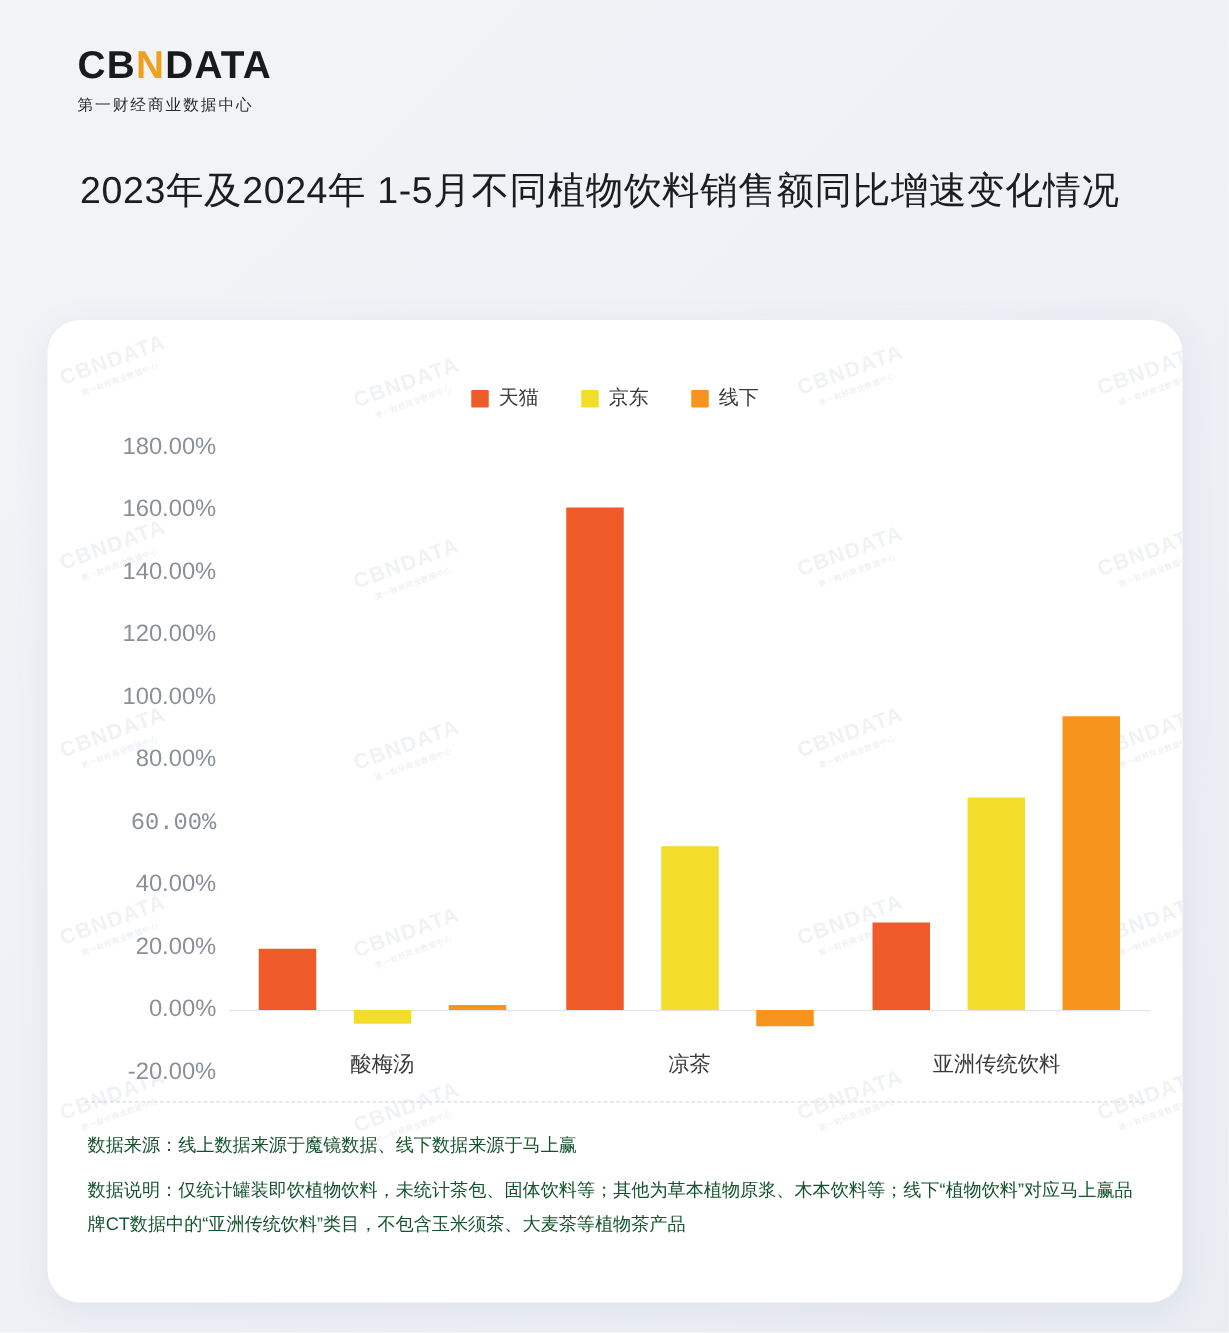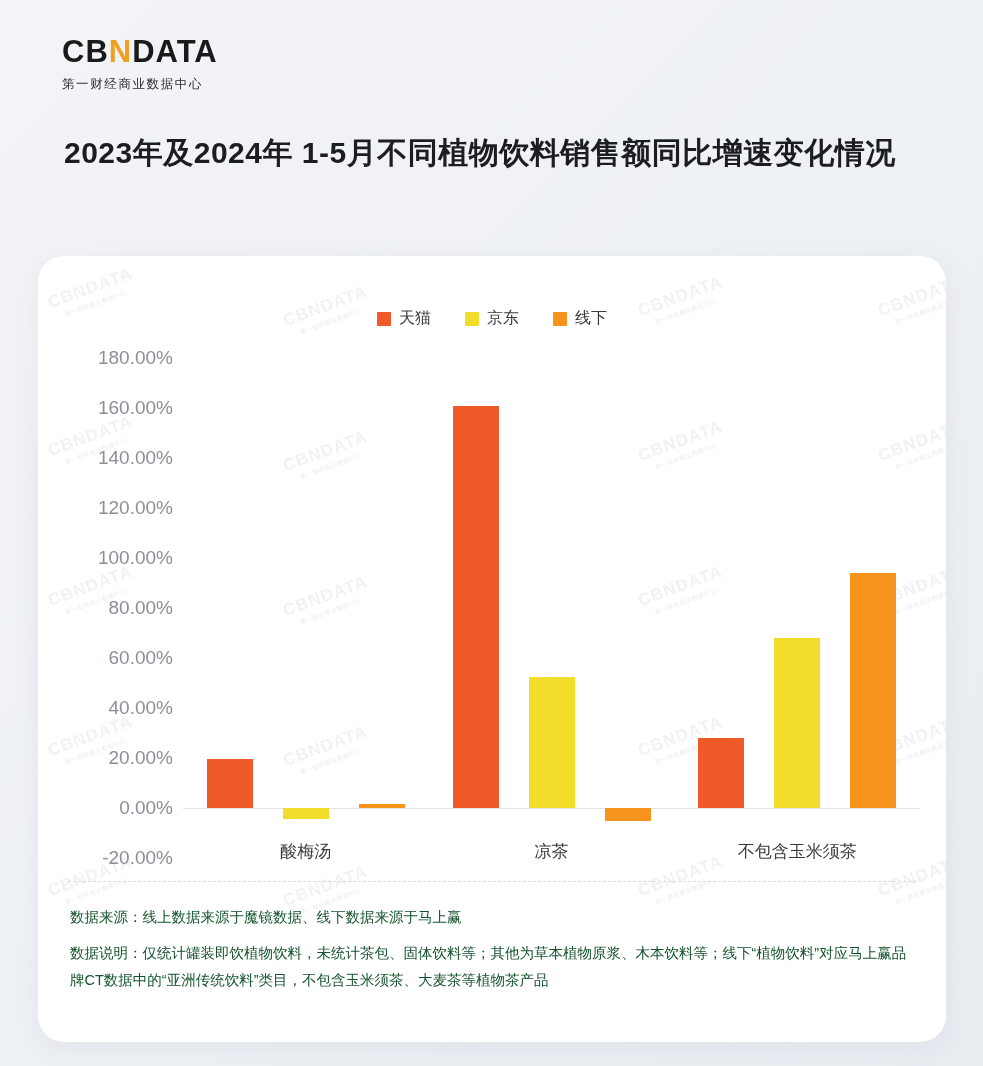--- a/index.html
+++ b/index.html
@@ -45,21 +45,21 @@
     color: #2b2b2b;
   }
 
   
   .title {
     position: absolute;
     left: 64px;
     top: 130px;
     width: 860px;
     font-size: 30px;
-    font-weight: bold;
+    font-weight: normal;
     line-height: 1.5;
     color: #1d1d1f;
     letter-spacing: 0.5px;
   }
 
   
   .card {
     position: absolute;
     left: 38px;
     top: 256px;
@@ -268,21 +268,21 @@
       </div>
 
     <div class="plot">
       <div class="y-axis" id="y-axis">
           <div class="y-tick" style="top: 22px;">180.00%</div>
           <div class="y-tick" style="top: 72px;">160.00%</div>
           <div class="y-tick" style="top: 122px;">140.00%</div>
           <div class="y-tick" style="top: 172px;">120.00%</div>
           <div class="y-tick" style="top: 222px;">100.00%</div>
           <div class="y-tick" style="top: 272px;">80.00%</div>
-          <div class="y-tick" style="top: 322px;">60.00%</div>
+          <div class="y-tick" style="top: 322px; font-family: Liberation Mono, monospace;">60.00%</div>
           <div class="y-tick" style="top: 372px;">40.00%</div>
           <div class="y-tick" style="top: 422px;">20.00%</div>
           <div class="y-tick" style="top: 472px;">0.00%</div>
           <div class="y-tick" style="top: 522px; text-align: right;">-20.00%</div>
         </div>
       <div class="plot-area">
         <div class="zero-line" id="zero-line" style="top: 472px;"></div>
         <div class="groups" id="groups">
             <div class="group">
               <div class="bars">
@@ -317,21 +317,21 @@
                 <div class="bar-slot">
                   <div class="bar" style="background: rgb(239, 90, 41); top: 402px; height: 70px;"></div>
                 </div>
                 <div class="bar-slot">
                   <div class="bar" style="background: rgb(242, 221, 42); top: 302px; height: 170px;"></div>
                 </div>
                 <div class="bar-slot">
                   <div class="bar" style="background: rgb(247, 148, 30); top: 237px; height: 235px;"></div>
                 </div>
               </div>
-              <div class="cat-label" style="top: 504px;">不包含玉米须茶</div>
+              <div class="cat-label" style="top: 504px;">亚洲传统饮料</div>
             </div>
           </div>
       </div>
     </div>
 
     <div class="divider"></div>
     <div class="note note-source">数据来源：线上数据来源于魔镜数据、线下数据来源于马上赢</div>
     <div class="note note-desc">数据说明：仅统计罐装即饮植物饮料，未统计茶包、固体饮料等；其他为草本植物原浆、木本饮料等；线下“植物饮料”对应马上赢品牌CT数据中的“亚洲传统饮料”类目，不包含玉米须茶、大麦茶等植物茶产品</div>
   </div>
 </div>

